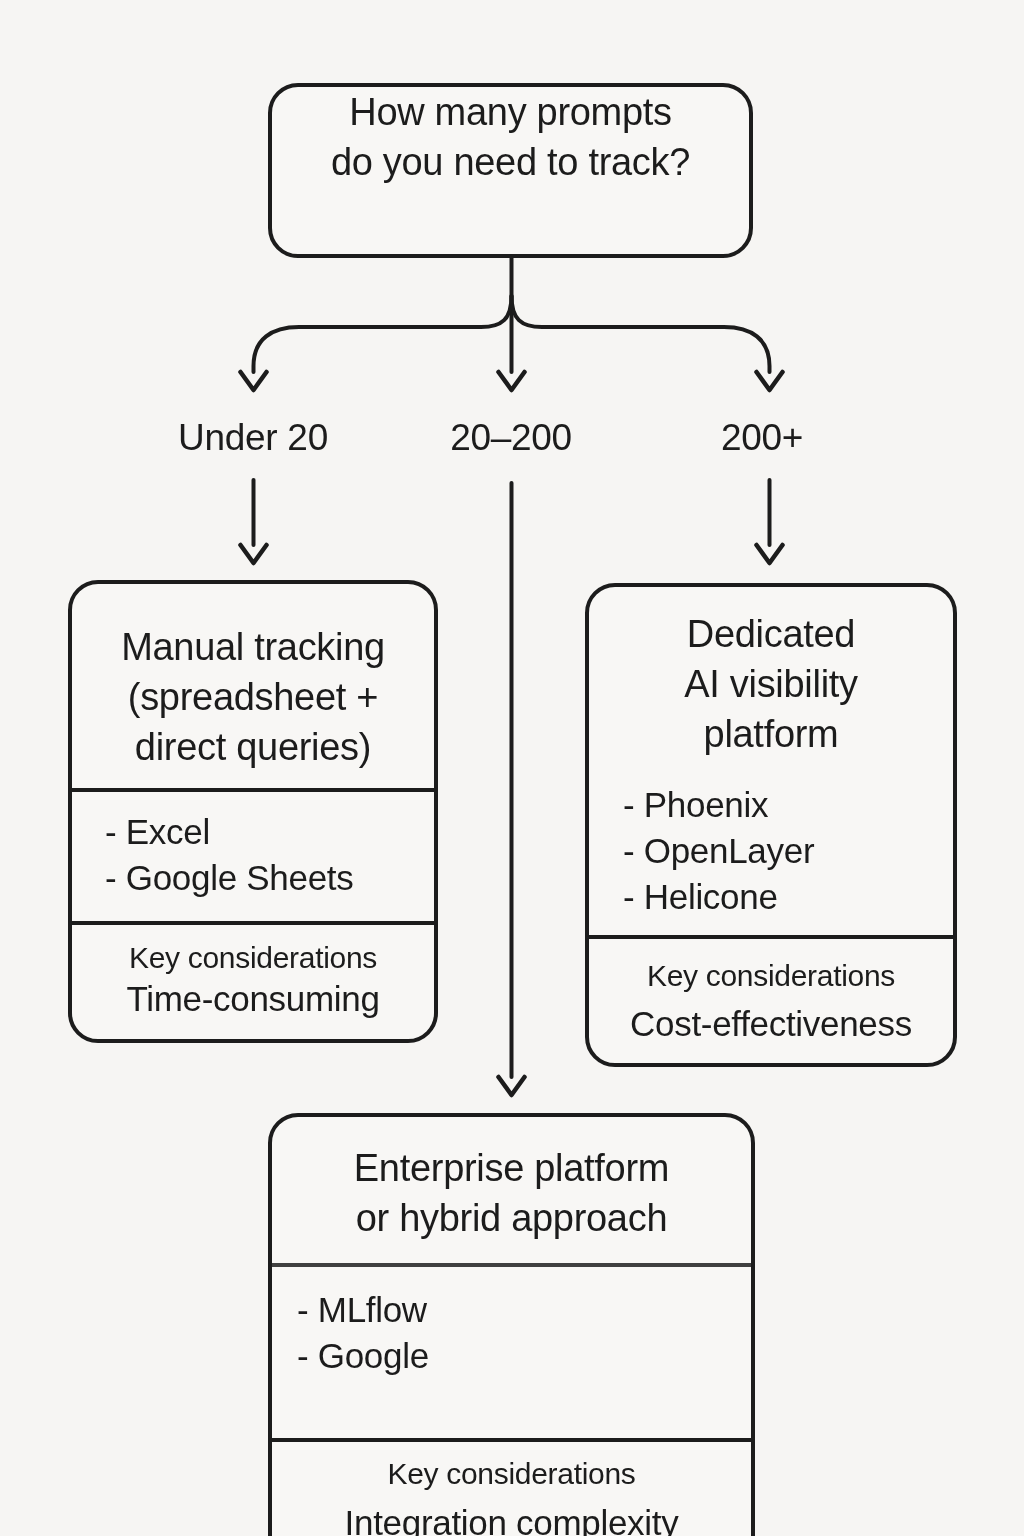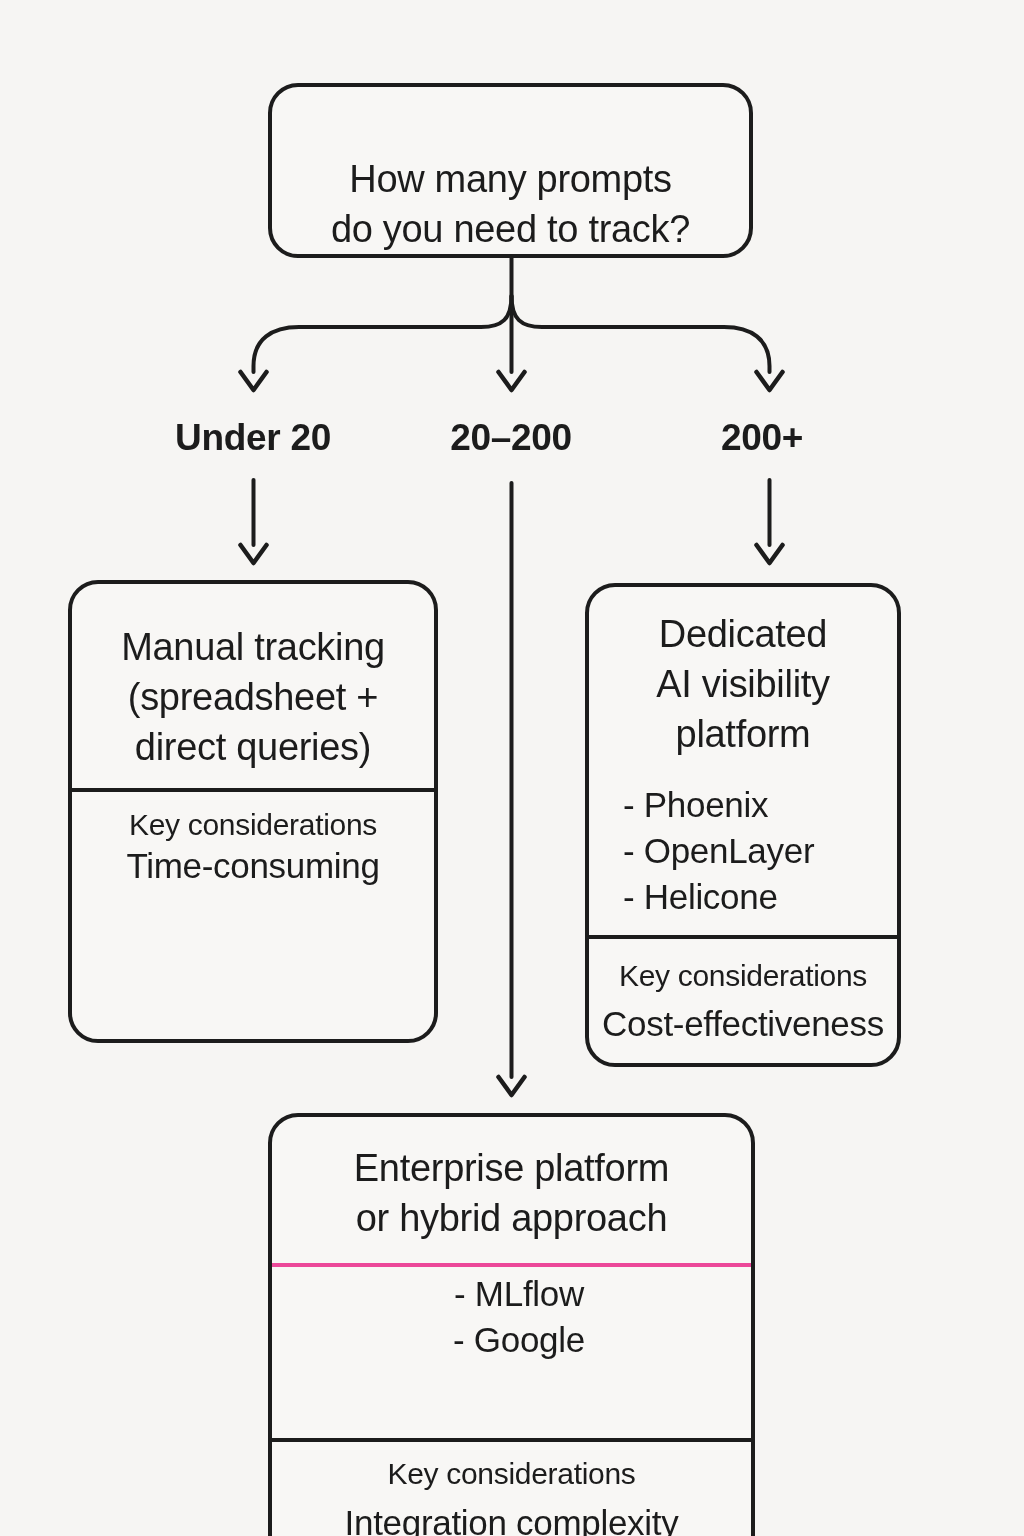--- a/index.html
+++ b/index.html
@@ -28,24 +28,24 @@
     background: #f8f7f5;
     border: 4px solid #1c1c1c;
     border-radius: 30px;
     display: flex;
     flex-direction: column;
   }
   .node-root {
     left: 268px; top: 83px;
     width: 485px; height: 175px;
     align-items: center;
-    justify-content: flex-end;
+    justify-content: flex-start;
   }
   .node-manual   { left: 68px;  top: 580px;  width: 370px; height: 463px; }
-  .node-dedicated{ left: 585px; top: 583px;  width: 316px; height: 484px; }
+  .node-dedicated{ left: 585px; top: 583px;  width: 372px; height: 484px; }
   .node-enterprise{ left: 268px; top: 1113px; width: 487px; height: 480px; }
 
   .node-title {
     font-size: 38px;
     font-weight: 500;
     line-height: 50px;
     text-align: center;
     white-space: pre-line;
   }
   .sec-head { box-sizing: border-box; }
@@ -54,21 +54,21 @@
   .node-enterprise .sec-head { height: 146px; padding-top: 26px; }
 
   .sec-list {
     box-sizing: border-box;
     font-size: 35px;
     font-weight: 500;
     line-height: 46px;
   }
   .node-manual    .sec-list { border-top: 4px solid #1c1c1c; height: 133px; padding: 17px 10px 0 33px; }
   .node-dedicated .sec-list { height: 176px; padding: 23px 10px 0 34px; }
-  .node-enterprise .sec-list { border-top: 4px solid #ec4899; height: 175px; padding: 4px 10px 0 25px; text-align: center; }
+  .node-enterprise .sec-list { border-top: 4px solid #404040; height: 175px; padding: 20px 10px 0 25px; }
 
   .sec-key {
     box-sizing: border-box;
     border-top: 4px solid #1c1c1c;
     flex: 1;
     text-align: center;
   }
   .key-label {
     font-size: 30px;
     font-weight: 500;
@@ -84,21 +84,21 @@
   .node-dedicated .sec-key { padding-top: 18px; }
   .node-dedicated .key-value { margin-top: 7px; }
   .node-enterprise .sec-key { padding-top: 13px; }
   .node-enterprise .key-value { margin-top: 8px; }
 
   .branch-label {
     position: absolute;
     top: 418px;
     transform: translateX(-50%);
     font-size: 37px;
-    font-weight: 700;
+    font-weight: 400;
     line-height: 40px;
     white-space: nowrap;
   }
   .bl-0 { left: 253px; }
   .bl-1 { left: 511px; }
   .bl-2 { left: 762px; }
 </style>
 </head>
 <body>
 
@@ -135,20 +135,24 @@
   <div class="branch-label bl-0">Under 20</div>
   <div class="branch-label bl-1">20–200</div>
   <div class="branch-label bl-2">200+</div>
 
   <div class="node node-manual">
     <div class="sec-head">
       <div class="node-title">Manual tracking
 (spreadsheet +
 direct queries)</div>
     </div>
+    <div class="sec-list">
+        <div class="list-item">- Excel</div>
+        <div class="list-item">- Google Sheets</div>
+      </div>
     <div class="sec-key">
       <div class="key-label">Key considerations</div>
       <div class="key-value">Time-consuming</div>
     </div>
   </div>
 
   <div class="node node-dedicated">
     <div class="sec-head">
       <div class="node-title">Dedicated
 AI visibility

